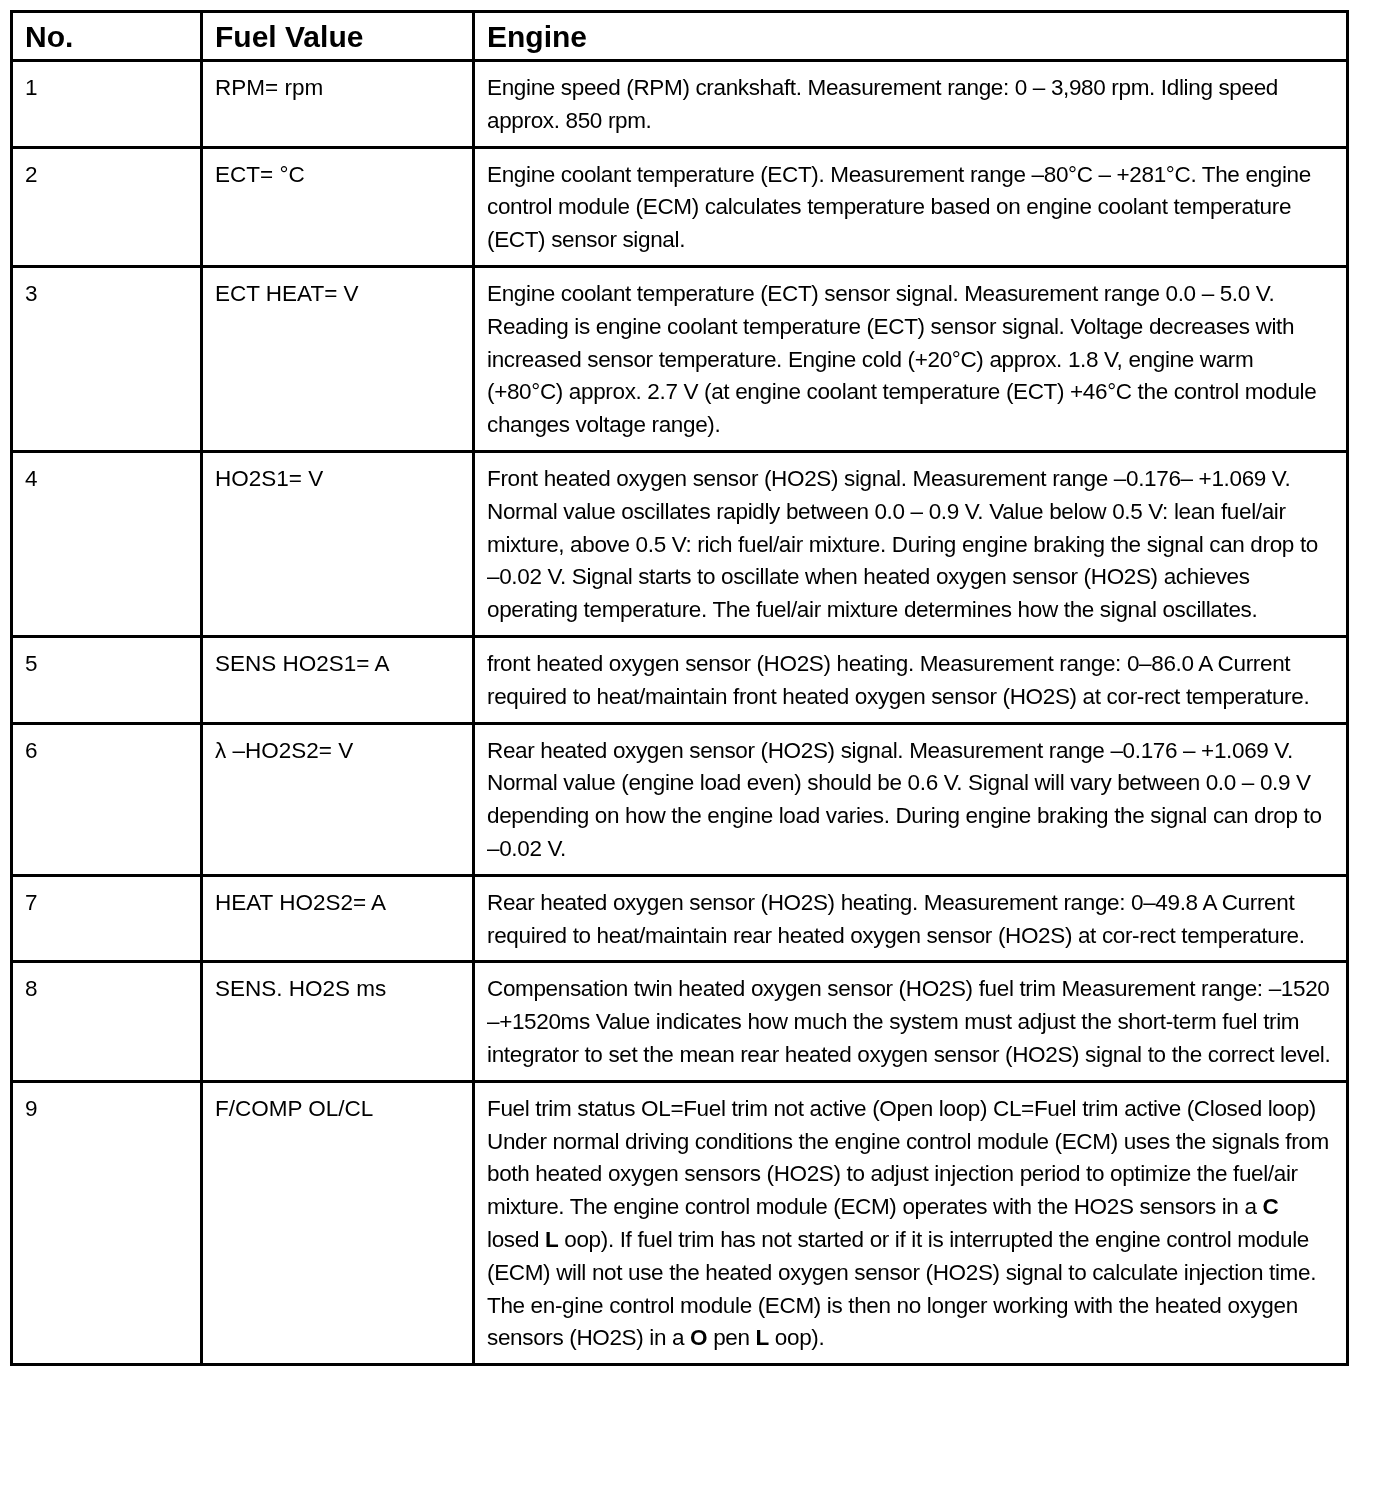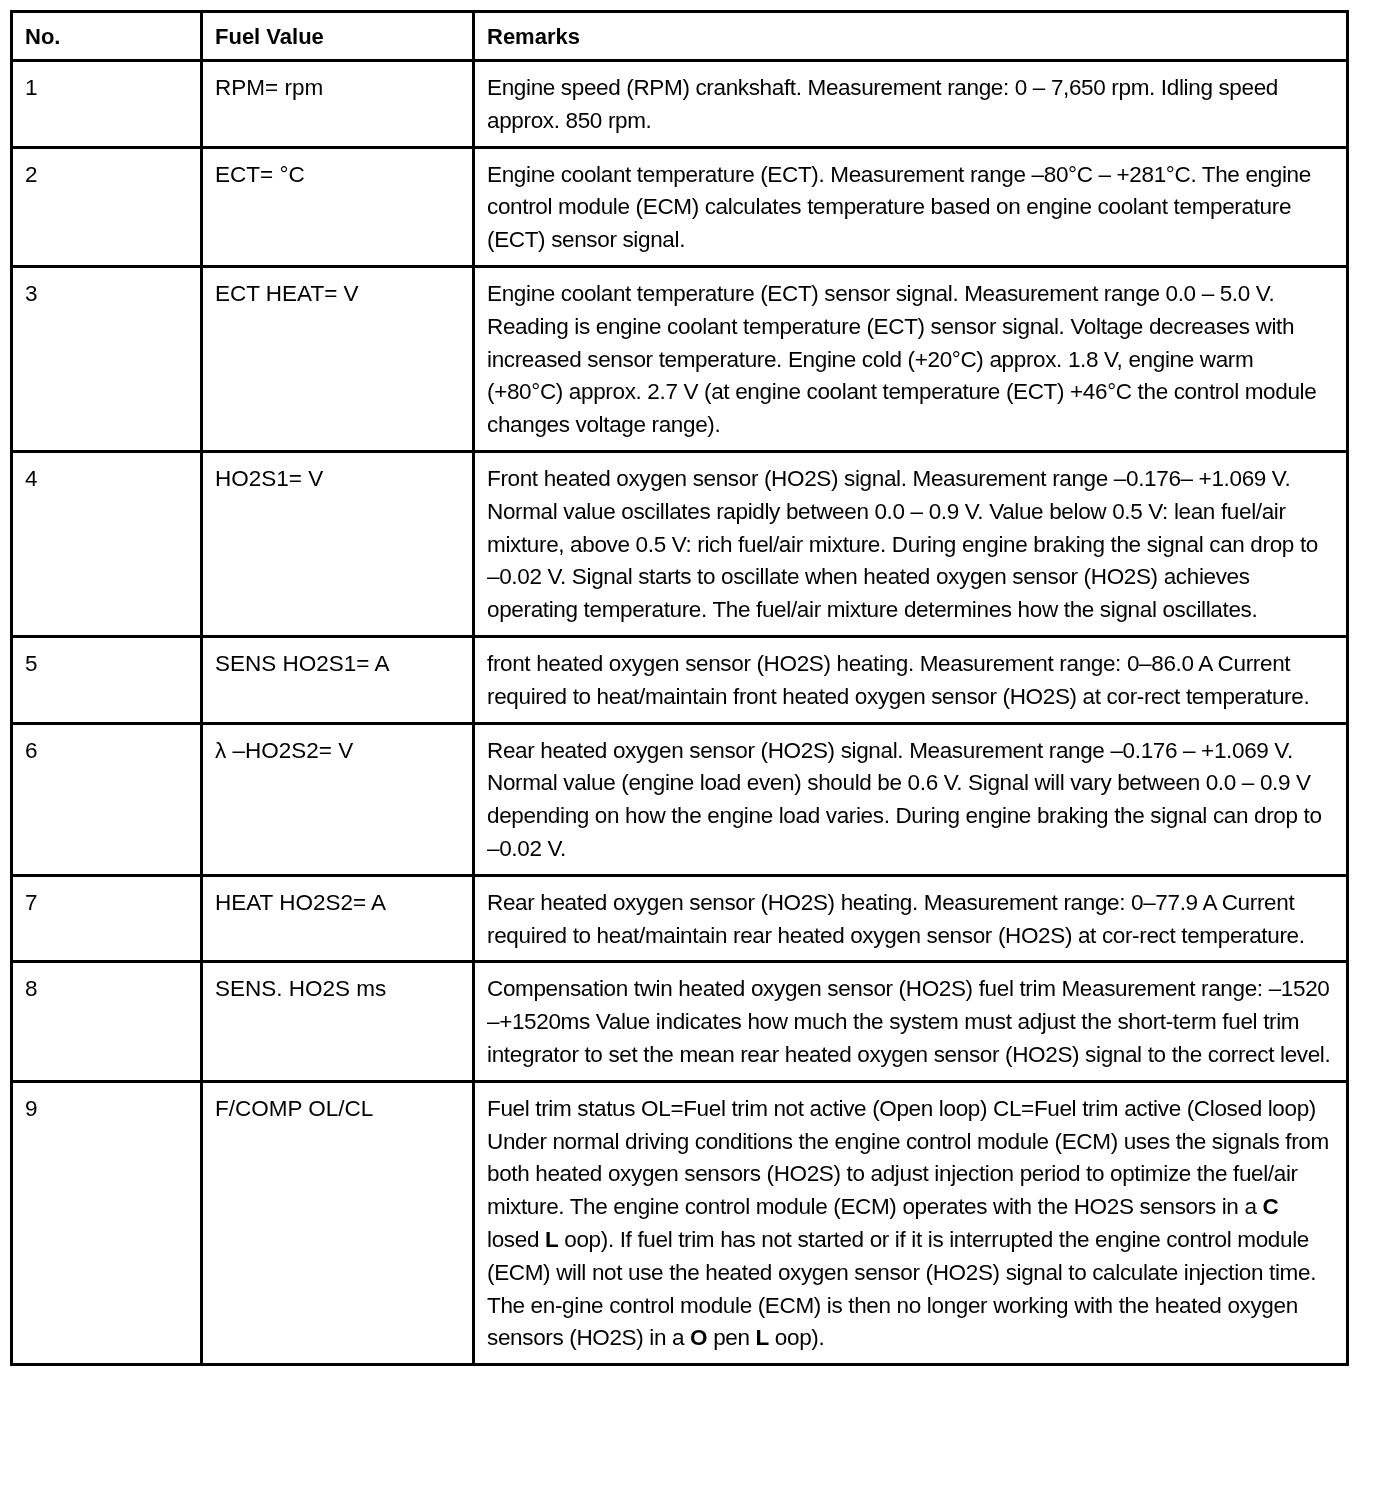--- a/index.html
+++ b/index.html
@@ -11,44 +11,44 @@
     font-family: "Liberation Sans", sans-serif;
     color: #000;
     font-size: 22.5px;
   }
   .tbl th, .tbl td {
     border: 3px solid #000;
     vertical-align: top;
     text-align: left;
     padding: 0 12px;
   }
-  .tbl th { font-weight: bold; height: 44px; vertical-align: middle; padding-top: 2px; font-size: 22px; }
+  .tbl th { font-weight: bold; height: 44px; vertical-align: middle; padding-top: 2px; font-size: 30px; }
   .tbl td { padding-top: 10px; padding-bottom: 8px; line-height: 32.8px; }
   .c-no { width: 163px; }
   .c-tv { width: 245px; }
   .c-rm { }
   .remark { letter-spacing: -0.35px; word-spacing: 0px; }
   .b { font-weight: bold; }
 </style>
 </head>
 <body>
 
 <table class="tbl">
   <thead>
     <tr>
       <th class="c-no">No.</th>
       <th class="c-tv">Fuel Value</th>
-      <th class="c-rm">Remarks</th>
+      <th class="c-rm">Engine</th>
     </tr>
   </thead>
   <tbody>
     <tr>
       <td>1</td>
       <td>RPM= rpm</td>
-      <td class="remark">Engine speed (RPM) crankshaft. Measurement range: 0 – 7,650 rpm. Idling speed approx. 850 rpm.</td>
+      <td class="remark">Engine speed (RPM) crankshaft. Measurement range: 0 – 3,980 rpm. Idling speed approx. 850 rpm.</td>
     </tr>
     <tr>
       <td>2</td>
       <td>ECT= °C</td>
       <td class="remark">Engine coolant temperature (ECT). Measurement range –80°C – +281°C. The engine control module (ECM) calculates temperature based on engine coolant temperature (ECT) sensor signal.</td>
     </tr>
     <tr>
       <td>3</td>
       <td>ECT HEAT= V</td>
       <td class="remark">Engine coolant temperature (ECT) sensor signal. Measurement range 0.0 – 5.0 V. Reading is engine coolant temperature (ECT) sensor signal. Voltage decreases with increased sensor temperature. Engine cold (+20°C) approx. 1.8 V, engine warm (+80°C) approx. 2.7 V (at engine coolant temperature (ECT) +46°C the control module changes voltage range).</td>
@@ -64,21 +64,21 @@
       <td class="remark">front heated oxygen sensor (HO2S) heating. Measurement range: 0–86.0 A Current required to heat/maintain front heated oxygen sensor (HO2S) at cor-rect temperature.</td>
     </tr>
     <tr>
       <td>6</td>
       <td>λ –HO2S2= V</td>
       <td class="remark">Rear heated oxygen sensor (HO2S) signal. Measurement range –0.176 – +1.069 V. Normal value (engine load even) should be 0.6 V. Signal will vary between 0.0 – 0.9 V depending on how the engine load varies. During engine braking the signal can drop to –0.02 V.</td>
     </tr>
     <tr>
       <td>7</td>
       <td>HEAT HO2S2= A</td>
-      <td class="remark">Rear heated oxygen sensor (HO2S) heating. Measurement range: 0–77.9 A Current required to heat/maintain rear heated oxygen sensor (HO2S) at cor-rect temperature.</td>
+      <td class="remark">Rear heated oxygen sensor (HO2S) heating. Measurement range: 0–49.8 A Current required to heat/maintain rear heated oxygen sensor (HO2S) at cor-rect temperature.</td>
     </tr>
     <tr>
       <td>8</td>
       <td>SENS. HO2S ms</td>
       <td class="remark">Compensation twin heated oxygen sensor (HO2S) fuel trim Measurement range: –1520 –+1520ms Value indicates how much the system must adjust the short-term fuel trim integrator to set the mean rear heated oxygen sensor (HO2S) signal to the correct level.</td>
     </tr>
     <tr>
       <td>9</td>
       <td>F/COMP OL/CL</td>
       <td class="remark">

